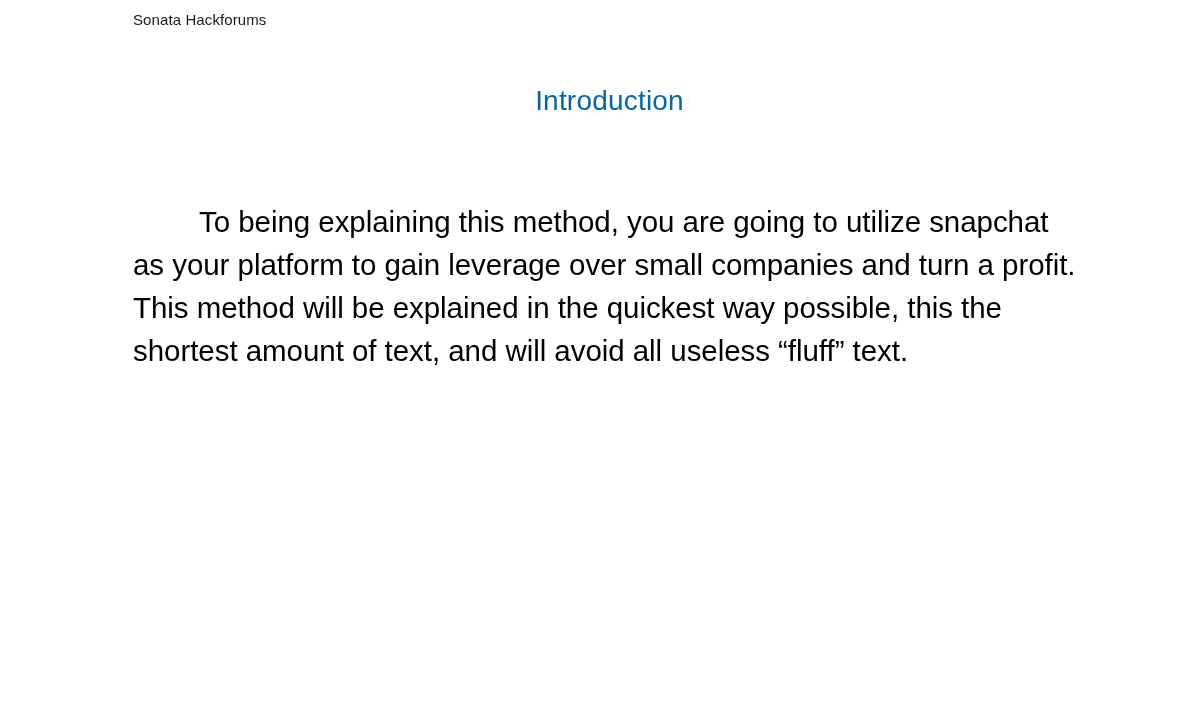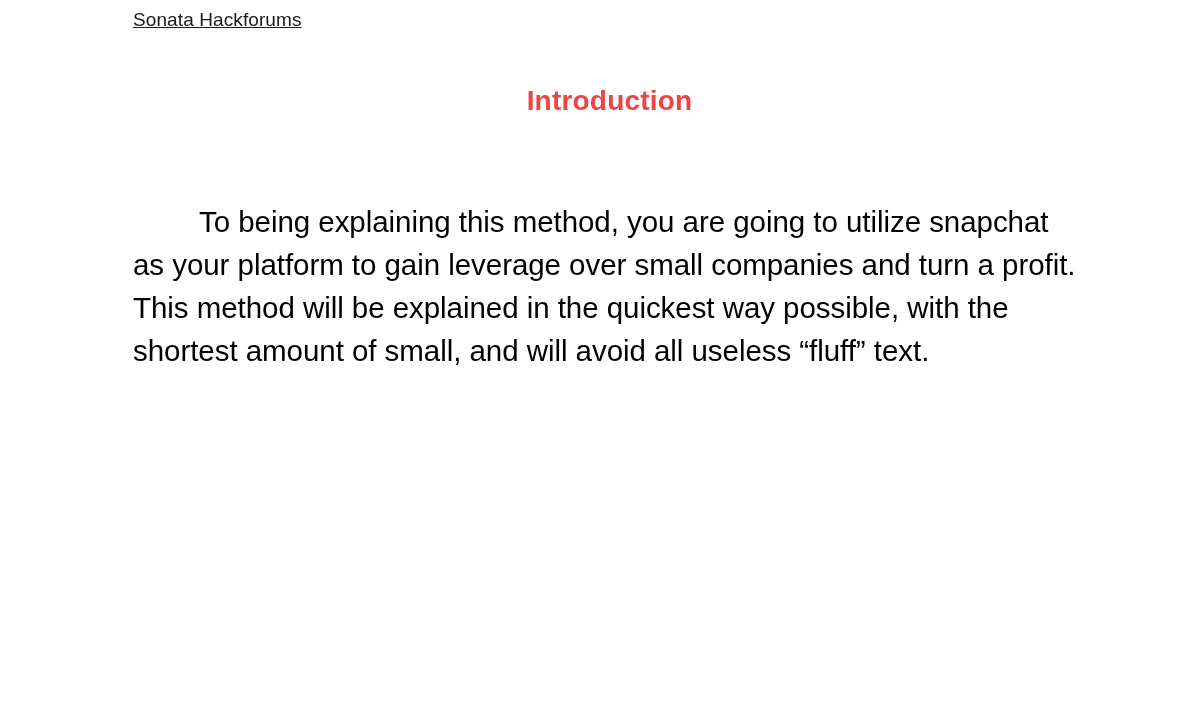--- a/index.html
+++ b/index.html
@@ -21,39 +21,38 @@
     position: absolute;
     inset: 0;
     background: #ffffff;
   }
 
   
   .doc-header {
     position: absolute;
     left: 133px;
     top: 9px;
-    font-size: 19px;
+    font-size: 15px;
     line-height: 22px;
     color: #1a1a1a;
     letter-spacing: 0.1px;
     white-space: nowrap;
-    text-decoration: underline;
   }
 
   
   .doc-title {
     position: absolute;
     left: 133px;
     top: 83px;
     width: 953px;
     text-align: center;
     font-size: 28px;
     line-height: 36px;
-    font-weight: bold;
-    color: #ef4444;
+    font-weight: normal;
+    color: #0369a1;
     letter-spacing: 0.2px;
   }
 
   
   .body-block {
     position: absolute;
     left: 133px;
     top: 200px;
     width: 945px;
   }
@@ -121,21 +120,21 @@
 <body>
 
 <div class="page">
 
   <div class="doc-header">Sonata Hackforums</div>
 
   <div class="doc-title">Introduction</div>
 
   <div class="body-block">
 
-    <p class="para indented">To being explaining this method, you are going to utilize snapchat as your platform to gain leverage over small companies and turn a profit. This method will be explained in the quickest way possible, with the shortest amount of small, and will avoid all useless “fluff” text.</p>
+    <p class="para indented">To being explaining this method, you are going to utilize snapchat as your platform to gain leverage over small companies and turn a profit. This method will be explained in the quickest way possible, this the shortest amount of text, and will avoid all useless “fluff” text.</p>
 
     <div class="spacer-line"></div>
     <div class="spacer-line small"></div>
 
 
     <ul class="bullet-list">
     </ul>
 
   </div>
 </div>

